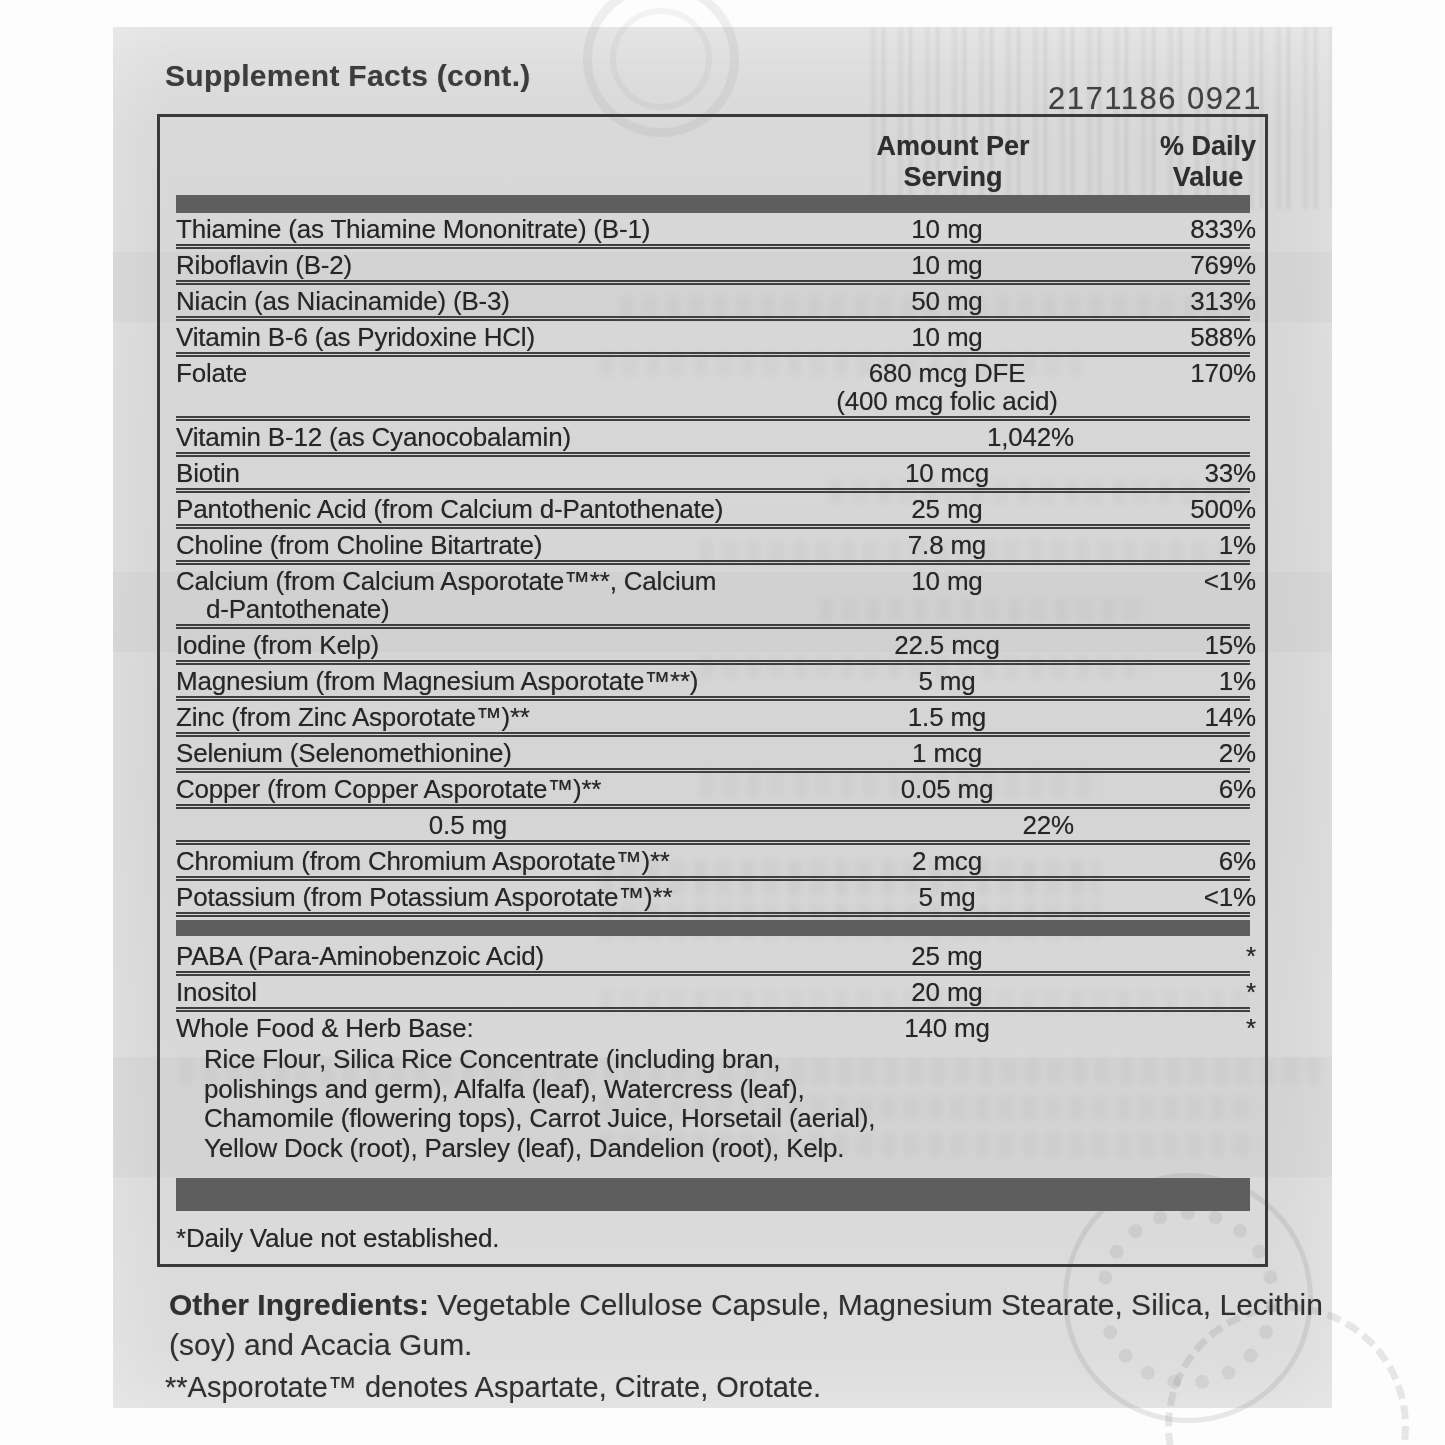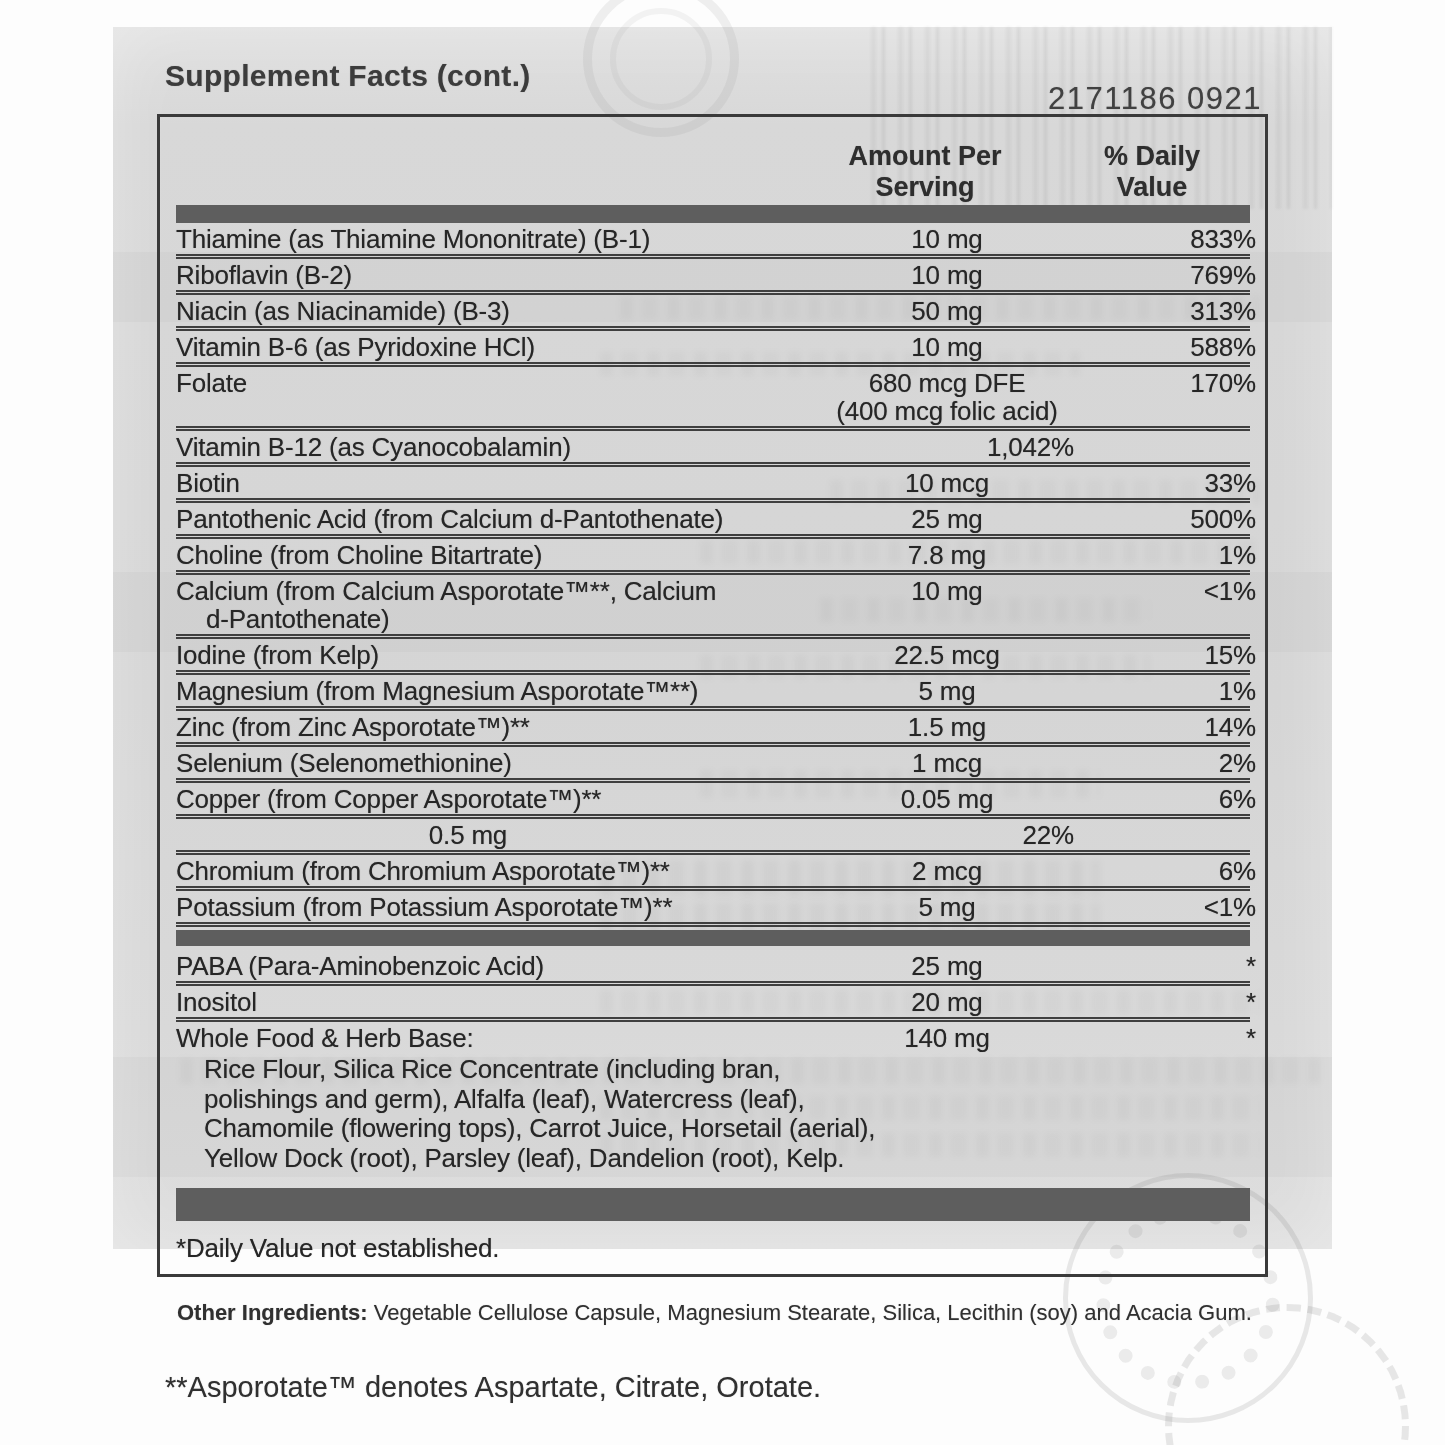--- a/index.html
+++ b/index.html
@@ -1,21 +1,21 @@
 <!DOCTYPE html>
 <html><head>
 <meta charset="utf-8">
 <style>
   html,body{margin:0;padding:0;}
   body{
     width:1445px;height:1445px;background:#fdfdfd;position:relative;overflow:hidden;
     font-family:"Liberation Sans", sans-serif;
   }
   .photo{
-    position:absolute;left:113px;top:27px;width:1219px;height:1222px;
+    position:absolute;left:113px;top:27px;width:1219px;height:1381px;
     background:linear-gradient(180deg,#e0e0e0 0%,#d8d8d8 8%,#d5d5d5 55%,#d9d9d9 82%,#dedede 100%);
     box-shadow:inset 0 0 70px rgba(255,255,255,.35);
   }
   
   .band{position:absolute;left:0;width:100%;background:rgba(110,110,110,.05);pointer-events:none;}
   .g-barcode{
     position:absolute;left:758px;top:0;width:461px;height:182px;pointer-events:none;
     background:repeating-linear-gradient(90deg,rgba(100,100,100,.10) 0 5px,rgba(100,100,100,0) 5px 11px,rgba(100,100,100,.16) 11px 14px,rgba(100,100,100,0) 14px 27px);
     filter:blur(1.5px);opacity:.8;
   }
@@ -35,21 +35,21 @@
 
   .title{position:absolute;left:52px;top:32px;font-size:30px;font-weight:600;color:#3c3c3c;
     letter-spacing:.3px;text-shadow:0 0 1px rgba(60,60,60,.4);}
   .code{position:absolute;right:70px;top:33px;font-size:31px;color:#414141;letter-spacing:1.5px;
     text-shadow:0 0 1px rgba(60,60,60,.4);margin-top:21px;}
 
   .facts{
     position:absolute;left:44px;top:87px;width:1111px;box-sizing:border-box;
     border:3px solid #3a3a3a;padding:0 15px 2px 16px;color:#262626;
   }
-  .thead{display:grid;grid-template-columns:584px 330px 160px;padding-top:24px;height:62px;}
+  .thead{display:grid;grid-template-columns:584px 330px 160px;padding-top:14px;height:62px;gap:28px;}
   .thead .h{font-weight:700;font-size:27px;line-height:31px;text-align:center;color:#2e2e2e;
     text-shadow:0 0 .8px rgba(45,45,45,.5);}
   .thead .h span{display:block;}
   .thead .dvh{padding-right:36px;}
   .bar{background:#5e5e5e;}
   .bar-top{height:18px;margin-top:2px;}
   .bar-mid{height:16px;margin:3px 0 4px;}
   .bar-big{height:33px;margin:7px 0 8px;}
 
   .row{display:grid;grid-template-columns:584px 330px 160px;padding:2px 0 1px;
@@ -59,21 +59,21 @@
   .cn .n2{padding-left:30px;}
   .ca{text-align:center;white-space:nowrap;}
   .ca .a2{display:block;width:max-content;margin-left:50%;transform:translateX(-50%);}
   .cd{text-align:right;padding-right:38px;}
 
   .herb{padding:2px 0 8px 28px;font-size:26px;line-height:29.5px;letter-spacing:-.2px;
     color:#262626;text-shadow:0 0 .8px rgba(45,45,45,.5);}
   .footnote{font-size:26px;padding:4px 0 8px;letter-spacing:-.2px;color:#262626;
     text-shadow:0 0 .8px rgba(45,45,45,.5);}
 
-  .other{position:absolute;left:52px;top:1254px;width:1195px;margin:12px;font-size:22px;
+  .other{position:absolute;left:52px;top:1254px;width:1195px;margin:4px;font-size:30px;
     line-height:40px;color:#303030;text-shadow:0 0 1px rgba(60,60,60,.35);}
   .other b{font-weight:700;}
   .aspo{position:absolute;left:52px;top:1344px;margin:0;font-size:29px;color:#303030;
     text-shadow:0 0 1px rgba(60,60,60,.35);}
 </style>
 </head>
 <body>
 
 <div class="photo">
 

